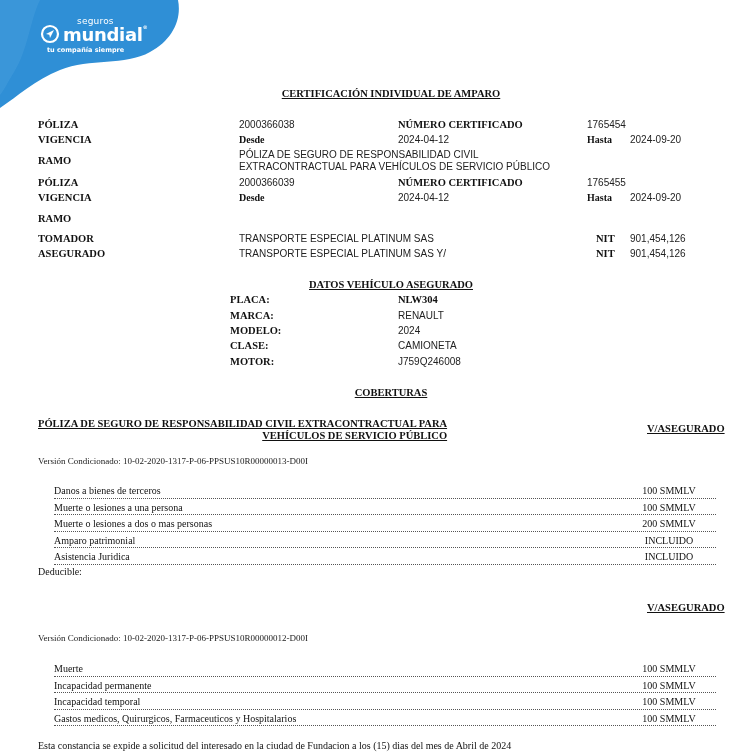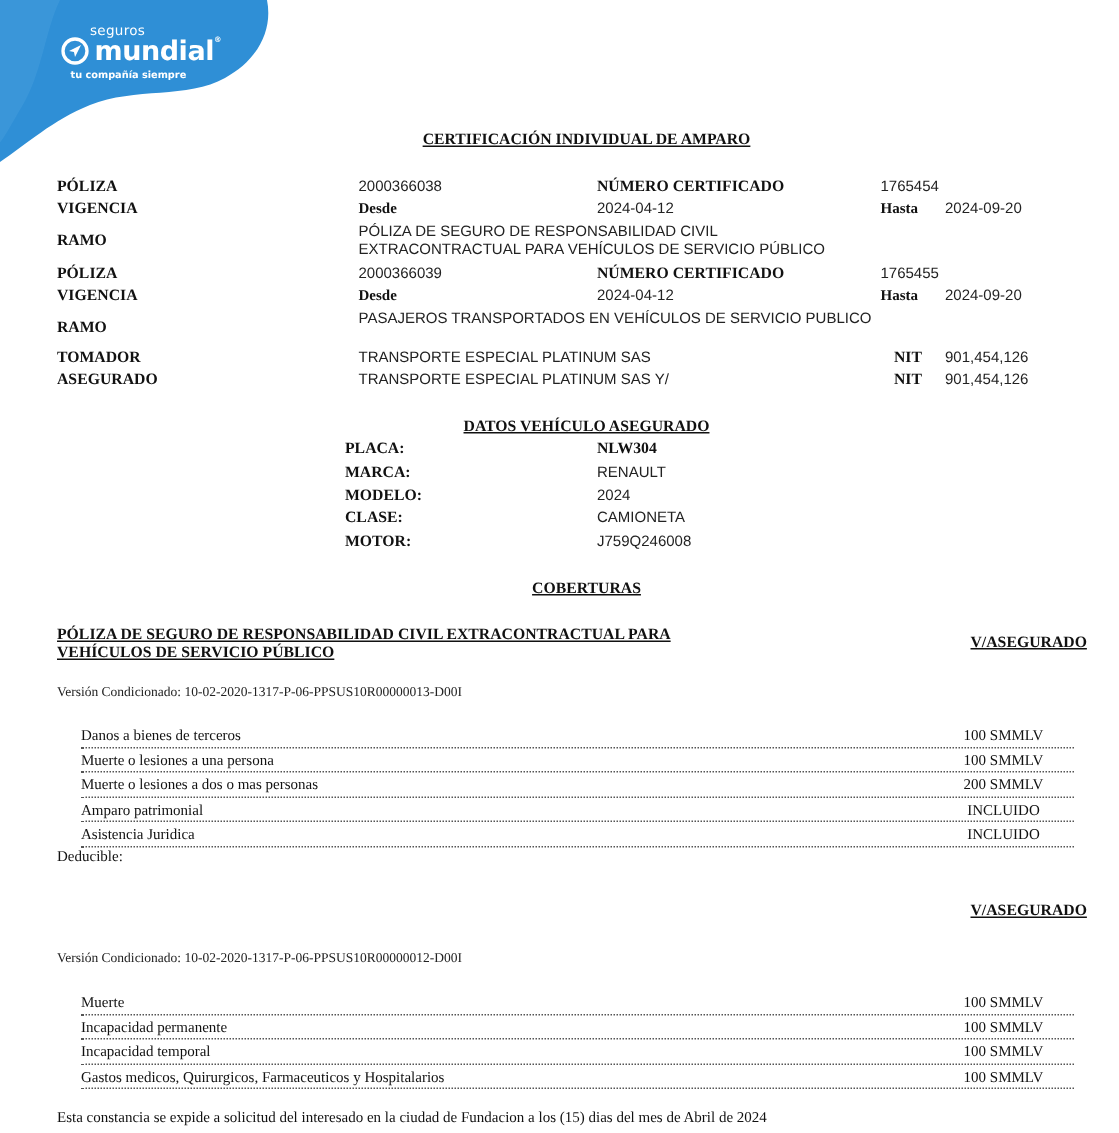--- a/index.html
+++ b/index.html
@@ -2,21 +2,21 @@
 <html><head>
 <meta charset="utf-8">
 <style>
   * { box-sizing: border-box; margin: 0; padding: 0; }
   html, body { width: 746px; height: 755px; background: #ffffff; overflow: hidden; }
   body { position: relative; font-family: "Liberation Serif", "DejaVu Serif", serif; color: #111; font-size: 10.5px; }
 
   .header-blob { position: absolute; left: 0; top: 0; width: 180px; height: 110px; }
   .logo { position: absolute; left: 36px; top: 14px; color: #fff; font-family: "DejaVu Sans", "Liberation Sans", sans-serif; }
   .logo-icon { position: absolute; left: 4px; top: 10px; width: 20px; height: 20px; }
-  .logo-seguros { position: absolute; left: 24px; top: 2px; font-size: 9px; font-weight: normal; letter-spacing: 0.2px; }
+  .logo-seguros { position: absolute; left: 41px; top: 2px; font-size: 9px; font-weight: normal; letter-spacing: 0.2px; }
   .logo-mundial { position: absolute; left: 27px; top: 10px; font-size: 18px; font-weight: bold; letter-spacing: -0.3px; }
   .logo-reg { font-size: 5px; vertical-align: top; }
   .logo-tagline { position: absolute; left: 11px; top: 32px; font-size: 6.5px; font-weight: bold; white-space: nowrap; }
 
   .title { position: absolute; left: 0; width: 746px; text-align: center; font-weight: bold; text-decoration: underline; font-size: 10.5px; }
   .t-main { top: 88px; left: 18px; }
 
   .row { position: absolute; white-space: nowrap; line-height: 12px; }
   .lbl { font-weight: bold; }
   .sub { font-weight: bold; font-size: 10px; }
@@ -76,21 +76,20 @@
 <div class="row plain" style="left:587px; top:177px;">1765455</div>
 
 <div class="row lbl" style="left:38px; top:192px;">VIGENCIA</div>
 <div class="row sub" style="left:239px; top:192px;">Desde</div>
 <div class="row plain" style="left:398px; top:192px;">2024-04-12</div>
 <div class="row sub" style="left:587px; top:192px;">Hasta</div>
 <div class="row plain" style="left:630px; top:192px;">2024-09-20</div>
 
 <div class="row lbl" style="left:38px; top:213px;">RAMO</div>
 <div class="ramo" style="top:207px;">
-  <div>PASAJEROS TRANSPORTADOS EN VEHÍCULOS DE SERVICIO PUBLICO</div>
 </div>
 
 <div class="row lbl" style="left:38px; top:233px;">TOMADOR</div>
 <div class="row plain" style="left:239px; top:233px;">TRANSPORTE ESPECIAL PLATINUM SAS</div>
 <div class="row lbl" style="left:596px; top:233px;">NIT</div>
 <div class="row plain" style="left:630px; top:233px;">901,454,126</div>
 
 <div class="row lbl" style="left:38px; top:248px;">ASEGURADO</div>
 <div class="row plain" style="left:239px; top:248px;">TRANSPORTE ESPECIAL PLATINUM SAS Y/</div>
 <div class="row lbl" style="left:596px; top:248px;">NIT</div>
@@ -104,21 +103,21 @@
 <div class="row plain" style="left:398px; top:310px;">RENAULT</div>
 <div class="row lbl" style="left:230px; top:325px;">MODELO:</div>
 <div class="row plain" style="left:398px; top:325px;">2024</div>
 <div class="row lbl" style="left:230px; top:340px;">CLASE:</div>
 <div class="row plain" style="left:398px; top:340px;">CAMIONETA</div>
 <div class="row lbl" style="left:230px; top:356px;">MOTOR:</div>
 <div class="row plain" style="left:398px; top:356px;">J759Q246008</div>
 
 <div class="title" style="top:387px; left:18px;">COBERTURAS</div>
 
-<div class="cov-title" style="top:418px;">
+<div class="cov-title" style="top:418px;text-align:right;">
   <div>PÓLIZA DE SEGURO DE RESPONSABILIDAD CIVIL EXTRACONTRACTUAL PARA</div>
   <div>VEHÍCULOS DE SERVICIO PÚBLICO</div>
 </div>
 <div class="vasegurado" style="top:423px;">V/ASEGURADO</div>
 <div class="version" style="top:456px;">Versión Condicionado: 10-02-2020-1317-P-06-PPSUS10R00000013-D00I</div>
 
 <div class="cov-table" style="top:482px;">
   <div class="cov-row">
       <span class="c-name">Danos a bienes de terceros</span>
       <span class="c-val">100 SMMLV</span>

